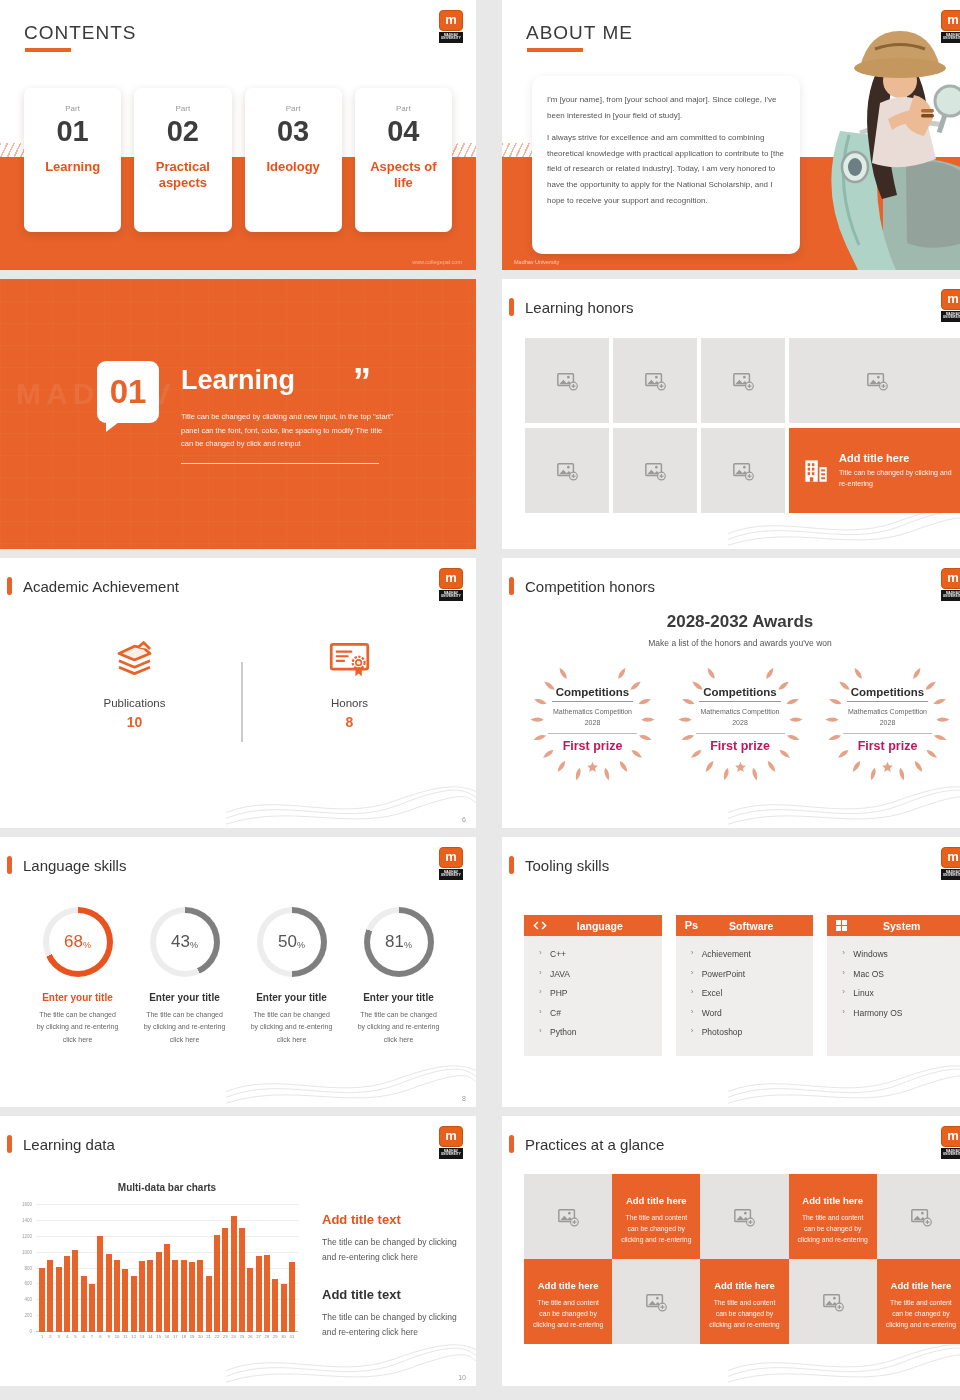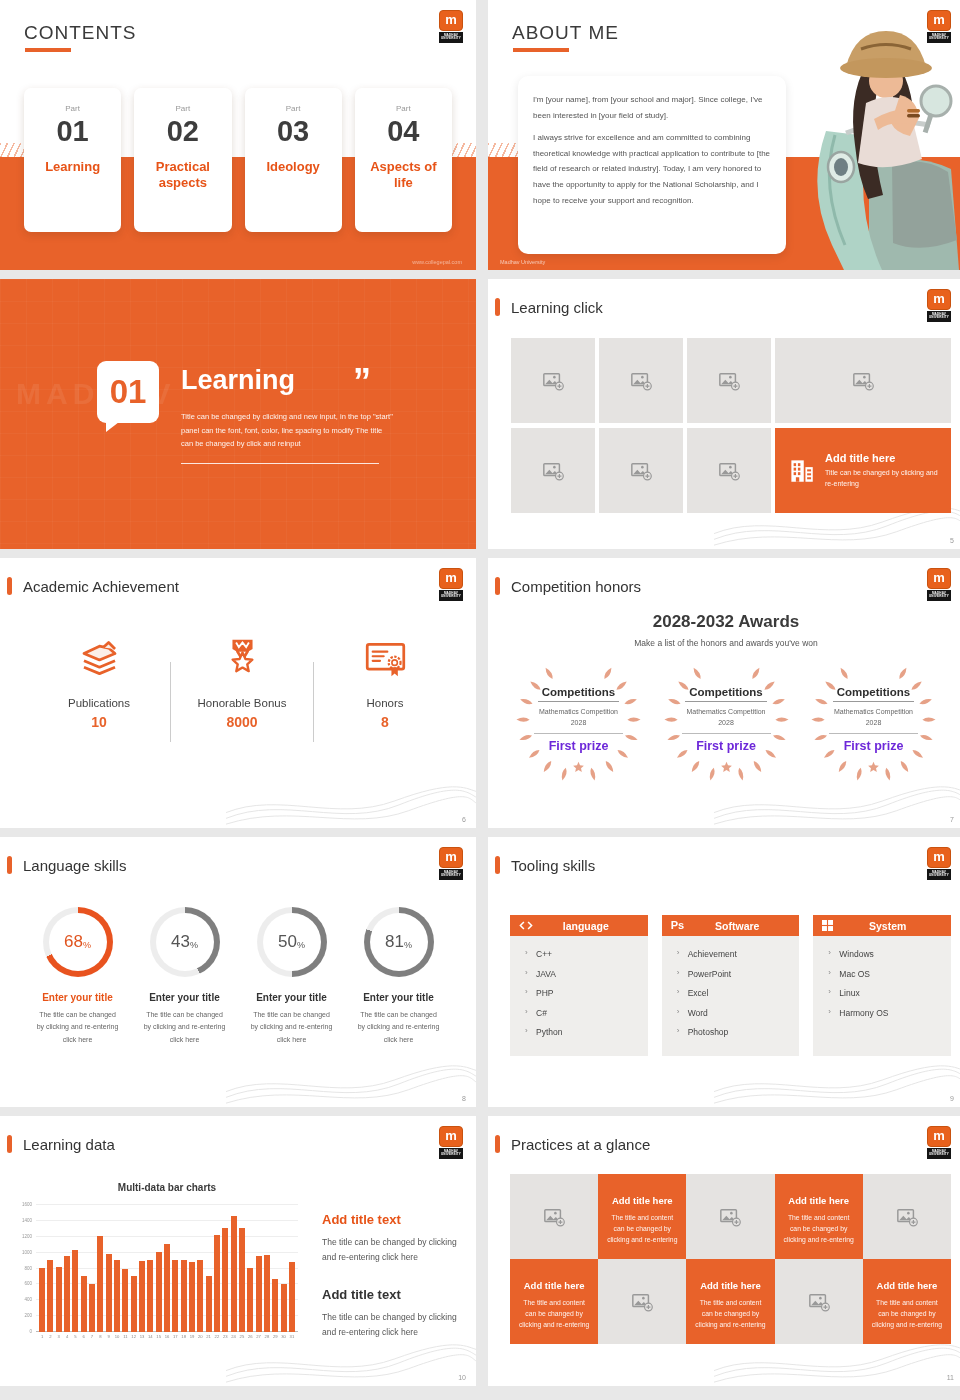--- a/index.html
+++ b/index.html
@@ -1,18 +1,18 @@
 <!DOCTYPE html>
 <html><head>
 <meta charset="utf-8">
 <style>
   *{margin:0;padding:0;box-sizing:border-box}
   html,body{width:960px}
   body{height:1400px;background:#e8e8e8;font-family:"Liberation Sans",sans-serif;-webkit-font-smoothing:antialiased}
-  .canvas{display:grid;grid-template-columns:476px 476px;gap:9px 12px;width:960px}
+  .canvas{display:grid;grid-template-columns:476px 476px;gap:9px 26px;width:960px}
   .slide{position:relative;width:476px;height:270px;background:#fff;overflow:hidden}
 
   
   .big-title{position:absolute;left:24px;top:22px;font-size:19px;letter-spacing:1px;color:#3a3a3a}
   .title-underline{position:absolute;left:25px;top:48px;width:46px;height:4px;background:#E8622A}
   .sl-head{position:absolute;left:0;top:0;right:0;height:46px}
   .head-tick{position:absolute;left:7px;top:19px;width:5px;height:18px;border-radius:2.5px;background:#E8622A}
   .head-title{position:absolute;left:23px;top:20px;font-size:15px;color:#333;white-space:nowrap}
   .logo{position:absolute;right:13px;top:10px;width:24px;z-index:6}
   .logo-m{width:24px;height:21px;background:#E8611C;border-radius:4px;border:1.5px solid #C9520F;color:#fff;font-weight:bold;font-size:13px;text-align:center;line-height:17px}
@@ -72,21 +72,21 @@
   
   .comp-heading{position:absolute;left:0;right:0;top:54px;text-align:center;font-size:17px;font-weight:bold;color:#3b3b3b;z-index:2}
   .comp-sub{position:absolute;left:0;right:0;top:80px;text-align:center;font-size:8.5px;color:#555;z-index:2}
   .badges-row{position:absolute;left:20px;right:20px;top:116px;display:flex;justify-content:space-between;z-index:2}
   .badge{position:relative;width:141px;height:108px}
   .wreath{position:absolute;inset:0;width:100%;height:100%;overflow:visible}
   .badge-inner{position:absolute;left:16px;right:16px;top:8px;text-align:center}
   .badge-title{font-size:11.5px;font-weight:bold;color:#2e2e2e;display:inline-block;padding:0 4px 3px;border-bottom:1px solid #999}
   .badge-event{font-size:7px;color:#666;margin-top:5px;line-height:1.55}
   .badge-line{height:1px;background:#bbb;margin:4px 10px 0}
-  .badge-prize{font-size:12.5px;font-weight:bold;color:#6d28d9;margin-top:5px}
+  .badge-prize{font-size:12.5px;font-weight:bold;color:#be185d;margin-top:5px}
 
   
   .skills-row{position:absolute;left:24px;right:24px;top:70px;display:flex;z-index:2}
   .skill{flex:1;text-align:center;padding:0 4px}
   .donut{width:70px;height:70px;border-radius:50%;margin:0 auto;position:relative}
   .donut::after{content:'';position:absolute;inset:6px;background:#fff;border-radius:50%}
   .donut-val{position:absolute;inset:0;display:flex;align-items:center;justify-content:center;font-size:17px;color:#555;z-index:1}
   .donut-val small{font-size:9px;font-weight:normal;margin-top:5px}
   .donut.accent .donut-val{color:#E0541F}
   .skill-title{font-size:10px;font-weight:bold;color:#333;margin-top:15px}
@@ -262,21 +262,21 @@
     </div>
     <div class="divider-title">Learning</div>
     <div class="divider-quote">”</div>
     <div class="divider-body">Title can be changed by clicking and new input, in the top "start" panel can the font, font, color, line spacing to modify The title can be changed by click and reinput</div>
     <div class="divider-line"></div>
   </div>
 
   <div class="slide">
     <div class="sl-head">
       <span class="head-tick"></span>
-      <span class="head-title">Learning click</span>
+      <span class="head-title">Learning honors</span>
     </div>
     <div class="logo">
         <div class="logo-m">m</div>
         <div class="logo-cap">MADHAV UNIVERSITY</div>
       </div>
     <div class="gains-grid" id="gains-grid">
         <div class="ph-cell">
           <svg class="ph-icon" viewBox="0 0 24 24">
             <use href="#imgph"></use>
           </svg>
@@ -342,27 +342,20 @@
       </div>
     <div class="stats-row" id="academic-stats">
         <div class="stat">
      <svg class="stat-icon" viewBox="0 0 48 46">
             <use href="#papers"></use>
           </svg>
      <div class="stat-label">Publications</div>
      <div class="stat-value">10</div>
    </div>
         <div class="stat-divider"></div>
-        <div class="stat">
-     <svg class="stat-icon" viewBox="0 0 48 46">
-            <use href="#medal"></use>
-          </svg>
-     <div class="stat-label">Honorable Bonus</div>
-     <div class="stat-value">8000</div>
-   </div>
         <div class="stat-divider"></div>
         <div class="stat">
      <svg class="stat-icon" viewBox="0 0 48 46">
             <use href="#cert"></use>
           </svg>
      <div class="stat-label">Honors</div>
      <div class="stat-value">8</div>
    </div>
       </div>
     <div class="wave"><svg viewBox="0 0 260 54" preserveAspectRatio="none" width="100%" height="100%">

